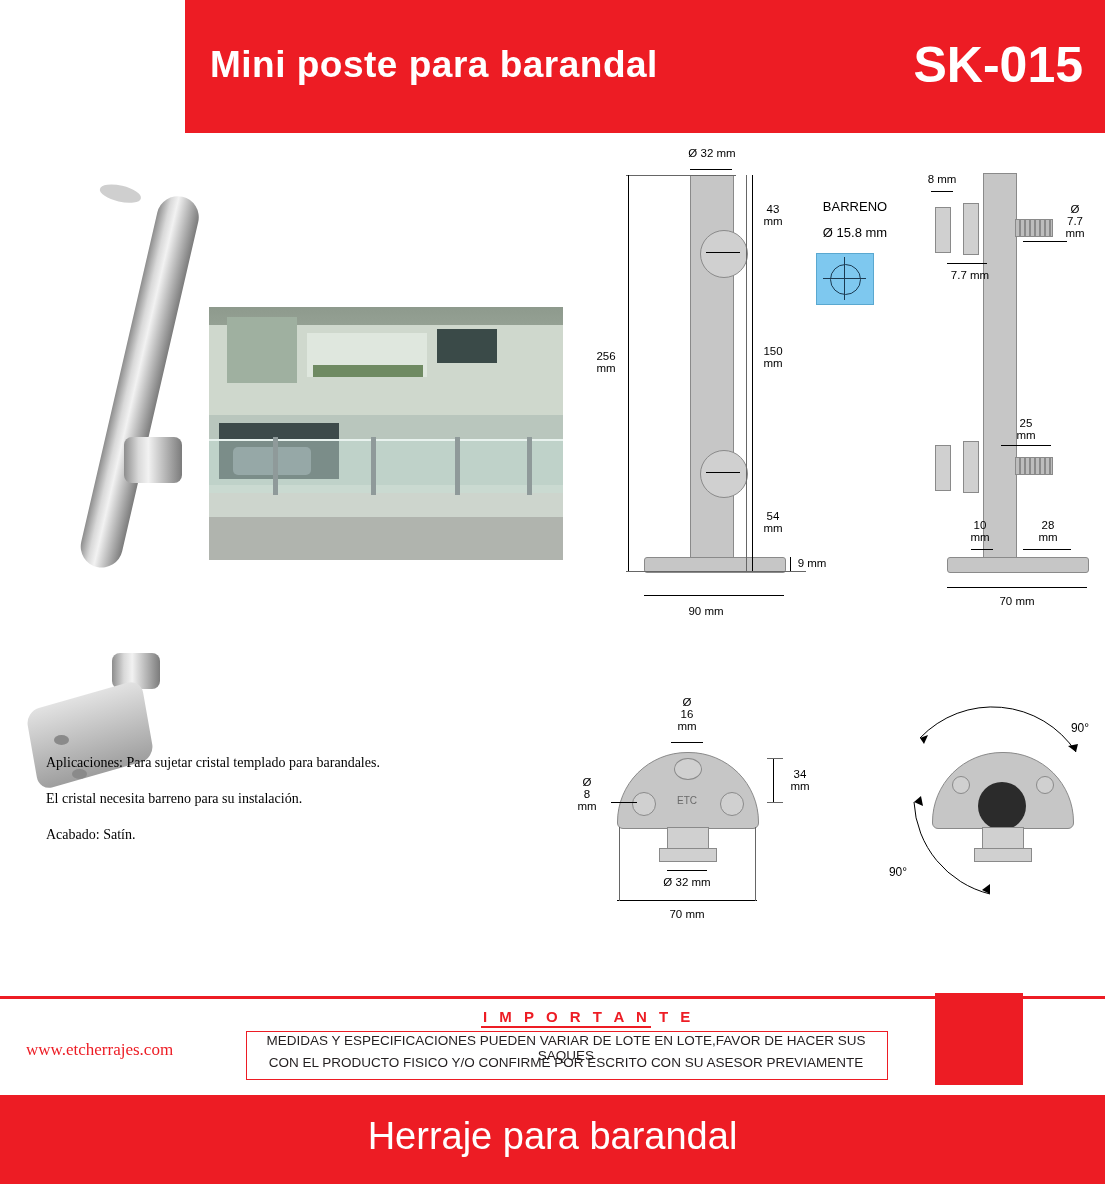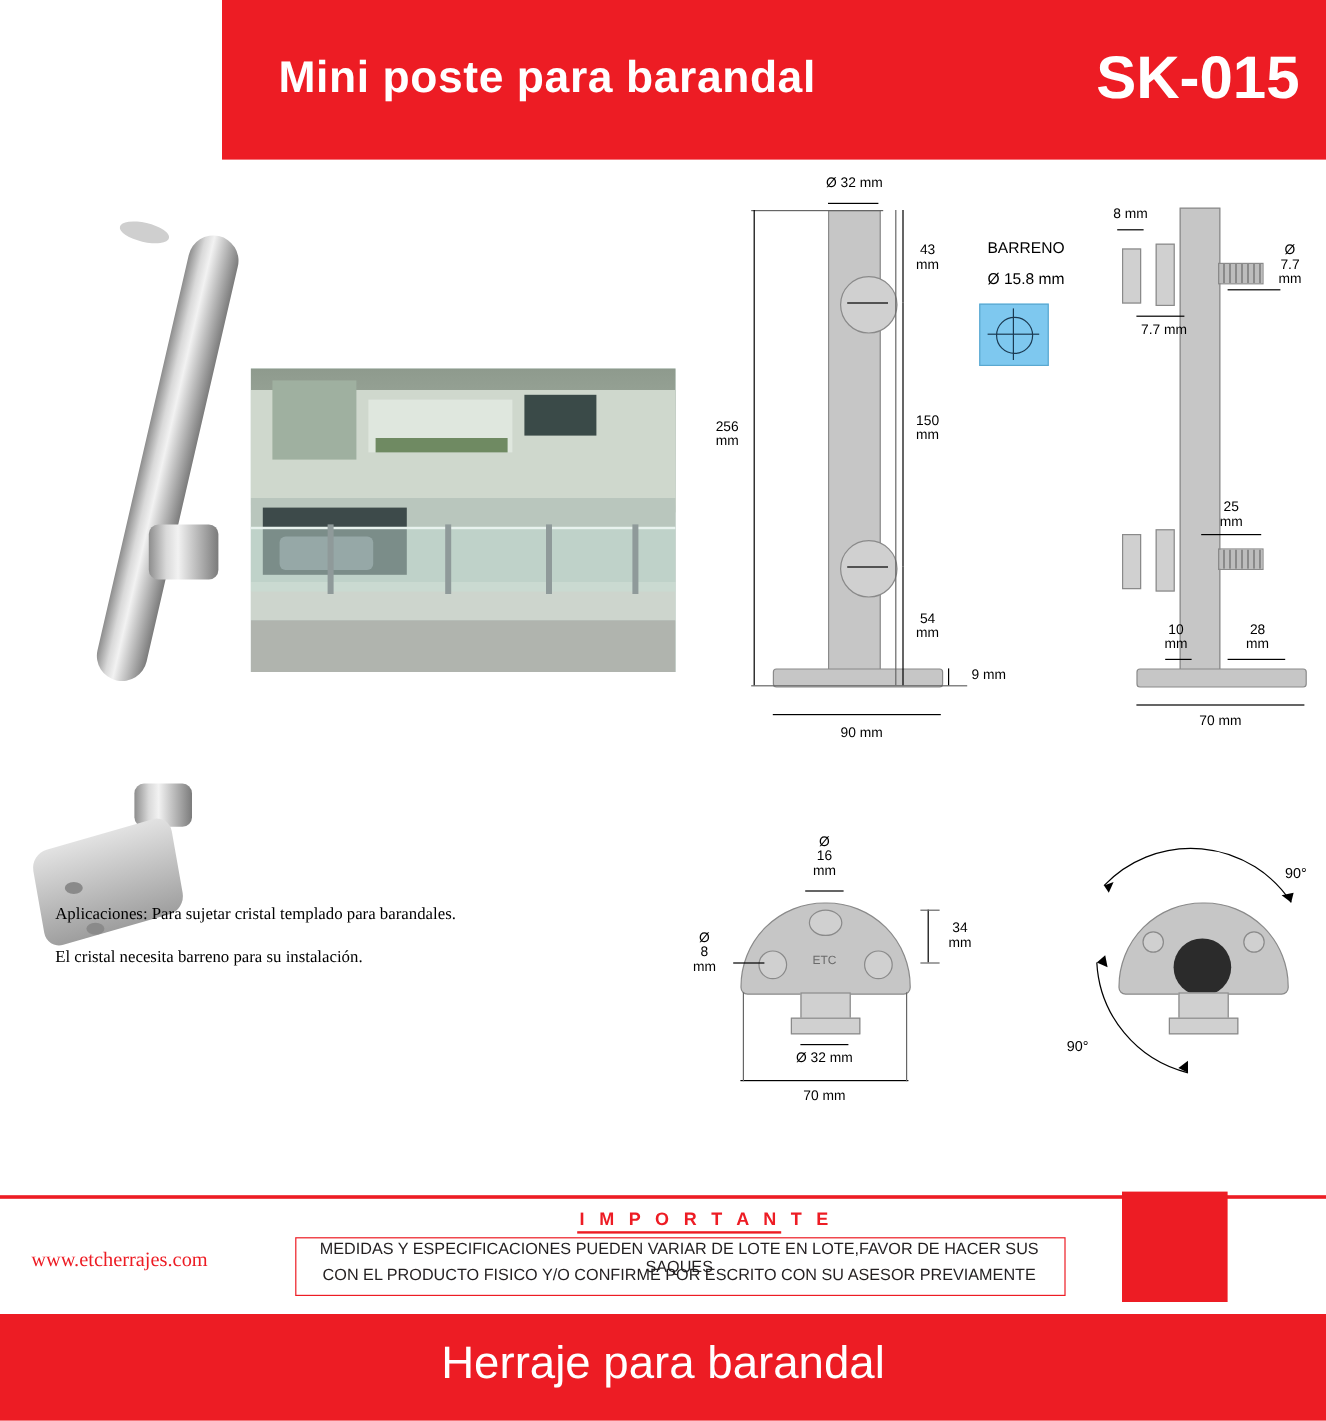--- a/index.html
+++ b/index.html
@@ -14,21 +14,20 @@
   
   #header{
     position:absolute;left:0;top:0;width:1105px;height:133px;background:#ffffff;
   }
   #header-bar{
     position:absolute;left:185px;top:0;width:920px;height:133px;background:#ed1c24;
   }
   #header-title{
     position:absolute;left:210px;top:44px;color:#ffffff;font-size:37px;font-weight:bold;
     letter-spacing:0.5px;
-    margin-left:22px;
   }
   #header-code{
     position:absolute;right:22px;top:36px;color:#ffffff;font-size:50px;font-weight:bold;
   }
   
   #logo{position:absolute;left:0;top:0;width:185px;height:133px;}
   #logo-hex{
     position:absolute;left:42px;top:6px;width:92px;height:100px;
     background:#cfd300;
     clip-path:polygon(50% 0%,100% 25%,100% 75%,50% 100%,0% 75%,0% 25%);
@@ -166,20 +165,21 @@
   <div class="ph" style="left:0;top:132px;width:354px;height:52px;background:rgba(200,225,215,0.45);border-top:2px solid #e8f2ee;"></div>
   <div class="ph" style="left:64px;top:130px;width:5px;height:58px;background:#8f9a9a;"></div>
   <div class="ph" style="left:162px;top:130px;width:5px;height:58px;background:#8f9a9a;"></div>
   <div class="ph" style="left:246px;top:130px;width:5px;height:58px;background:#8f9a9a;"></div>
   <div class="ph" style="left:318px;top:130px;width:5px;height:58px;background:#8f9a9a;"></div>
 </div>
 
 <div id="specs">
   <div>Aplicaciones: Para sujetar cristal templado para barandales.</div>
   <div>El cristal necesita barreno para su instalación.</div>
+  <div>Acabado: Satín.</div>
 </div>
 
 <div id="front">
 
   <div class="part" style="left:90px;top:30px;width:42px;height:390px;"></div>
   <div class="part" style="left:44px;top:412px;width:140px;height:14px;border-radius:3px;"></div>
   <div class="partd" style="left:100px;top:85px;width:46px;height:46px;border-radius:50%;"></div>
   <div class="partd" style="left:100px;top:305px;width:46px;height:46px;border-radius:50%;"></div>
   <div class="ln hl" style="left:106px;top:107px;width:34px;"></div>
   <div class="ln hl" style="left:106px;top:327px;width:34px;"></div>
@@ -197,22 +197,22 @@
 
   <div class="dim-txt" style="left:62px;top:2px;width:100px;">Ø 32 mm</div>
   <div class="dim-txt" style="left:156px;top:58px;width:34px;white-space:pre;">43
 mm</div>
   <div class="dim-txt" style="left:156px;top:200px;width:34px;white-space:pre;">150
 mm</div>
   <div class="dim-txt" style="left:156px;top:365px;width:34px;white-space:pre;">54
 mm</div>
   <div class="dim-txt" style="left:-12px;top:205px;width:36px;white-space:pre;">256
 mm</div>
-  <div class="dim-txt" style="left:200px;top:412px;width:48px;">9 mm</div>
-  <div class="dim-txt" style="left:68px;top:460px;width:100px;">90 mm</div>
+  <div class="dim-txt" style="left:188px;top:412px;width:48px;">9 mm</div>
+  <div class="dim-txt" style="left:56px;top:460px;width:100px;">90 mm</div>
 </div>
 
 <div id="barreno">
   <div class="dim-txt" style="left:0;top:0;width:110px;font-size:13px;">BARRENO</div>
   <div class="dim-txt" style="left:0;top:26px;width:110px;font-size:13px;">Ø 15.8 mm</div>
   <div id="bar-box">
     <div style="position:absolute;left:13px;top:10px;width:29px;height:29px;border-radius:50%;border:1px solid #1b3a52;"></div>
     <div style="position:absolute;left:6px;top:24px;width:43px;height:1px;background:#1b3a52;"></div>
     <div style="position:absolute;left:27px;top:3px;width:1px;height:43px;background:#1b3a52;"></div>
   </div>

